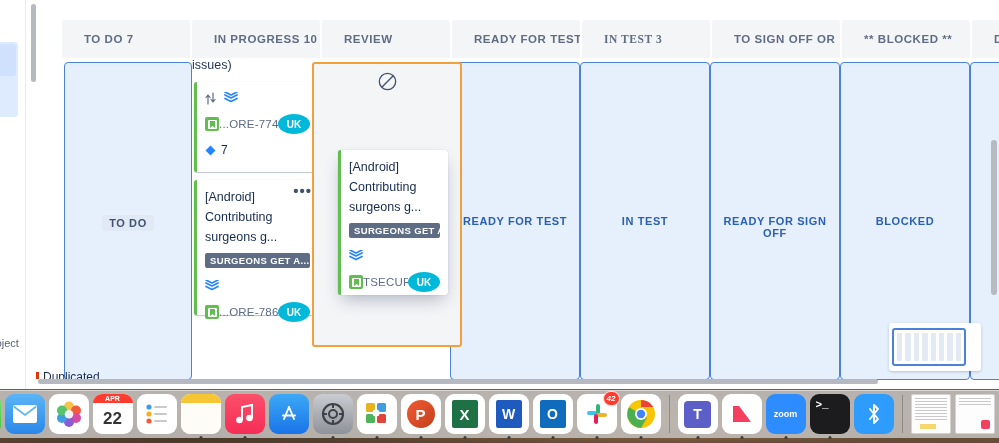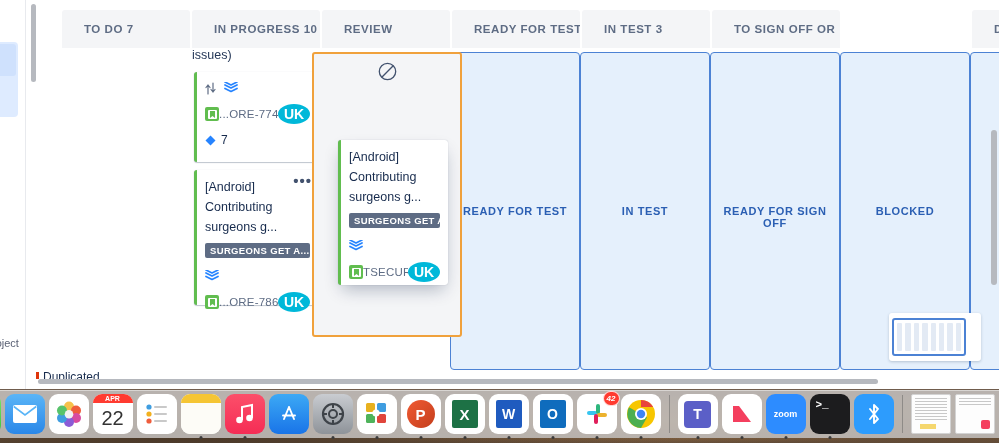--- a/index.html
+++ b/index.html
@@ -51,21 +51,21 @@
     width: 7px; height: 383px;
   }
   .page-vscroll-thumb {
     position: absolute; left: 1px; top: 0px;
     width: 5px; height: 78px;
     background: #b6b9bf; border-radius: 3px;
   }
 
   
   .board-scroll {
-    position: absolute; left: 40px; top: 0;
+    position: absolute; left: 40px; top: 10px;
     width: 959px; height: 389px;
     overflow: hidden;
   }
 
   
   .col-head-row {
     position: absolute; left: 0; top: 10px;
     height: 38px; width: 1100px;
   }
   .col-head {
@@ -177,21 +177,21 @@
     letter-spacing: .2px;
     white-space: nowrap;
     flex: 1 1 auto;
     overflow: hidden;
   }
   .avatar {
     width: 32px; height: 20px;
     border-radius: 50%;
     background: #00b8d9;
     color: #ffffff;
-    font-size: 14px; font-weight: bold;
+    font-size: 10px; font-weight: bold;
     display: flex; align-items: center; justify-content: center;
     flex: 0 0 auto;
   }
   .card-menu-dots {
     position: absolute; right: 6px; top: 6px;
     font-size: 15px; font-weight: bold;
     color: #42526e;
     letter-spacing: 1px;
     line-height: 10px;
   }
@@ -385,31 +385,39 @@
         </div>
         <div class="col-head" style="left:152px; width:128px;">
           <span class="col-head-label">IN PROGRESS 10</span>
         </div>
         <div class="col-head" style="left:282px; width:128px;">
           <span class="col-head-label">REVIEW</span>
         </div>
         <div class="col-head" style="left:412px; width:128px;">
           <span class="col-head-label">READY FOR TEST 4</span>
         </div>
-        <div class="col-head" style="left:542px; width:128px;">
+        <div class="col-head" style="left:542px; width:128px;font-family:Liberation Serif, serif;">
           <span class="col-head-label">IN TEST 3</span>
         </div>
         <div class="col-head" style="left:672px; width:128px;">
           <span class="col-head-label">TO SIGN OFF OR REV...</span>
         </div>
+        <div class="col-head" style="left:802px; width:128px;">
+          <span class="col-head-label">** BLOCKED **</span>
+        </div>
         <div class="col-head" style="left:932px; width:128px;">
           <span class="col-head-label">DO</span>
         </div>
       </div>
 
+      <div class="drop-col" style="left:24px; width:128px;">
+        <div class="drop-col-label pill">
+          <span class="pillbox">TO DO</span>
+        </div>
+      </div>
 
       <div class="drop-col" style="left:410px; width:130px;">
         <div class="drop-col-label">READY FOR TEST</div>
       </div>
       <div class="drop-col" style="left:540px; width:130px;">
         <div class="drop-col-label">IN TEST</div>
       </div>
       <div class="drop-col" style="left:670px; width:130px;">
         <div class="drop-col-label">READY FOR SIGN OFF</div>
       </div>
@@ -571,21 +579,21 @@
           <circle cx="7" cy="18" r="5" fill="#3f9de0"></circle>
             <circle cx="7" cy="10.5" r="5" fill="#58c36b"></circle>
           <circle cx="14" cy="14.3" r="4.3" fill="#f2f2f2"></circle>
         </svg>
       </div>
     </div>
 
     <div class="dock-item">
       <div class="dock-glyph" style="background:#fff;flex-direction:column;">
         <div style="width:100%;background:#ff3b30;color:#fff;font-size:7px;font-weight:bold;text-align:center;line-height:9px;">APR</div>
-        <div style="flex:1;display:flex;align-items:center;justify-content:center;color:#333;font-size:20px;font-weight:400;">22</div>
+        <div style="flex:1;display:flex;align-items:center;justify-content:center;color:#333;font-size:17px;font-weight:700;">22</div>
       </div>
     </div>
 
     <div class="dock-item">
       <div class="dock-glyph" style="background:#fff;">
         <svg width="26" height="22" viewBox="0 0 26 22">
           <circle cx="5" cy="4" r="2.6" fill="#3f9de0"></circle>
             <rect x="10" y="3" width="13" height="2" rx="1" fill="#c9c9c9"></rect>
           <circle cx="5" cy="11" r="2.6" fill="#f2b01e"></circle>
             <rect x="10" y="10" width="13" height="2" rx="1" fill="#c9c9c9"></rect>

